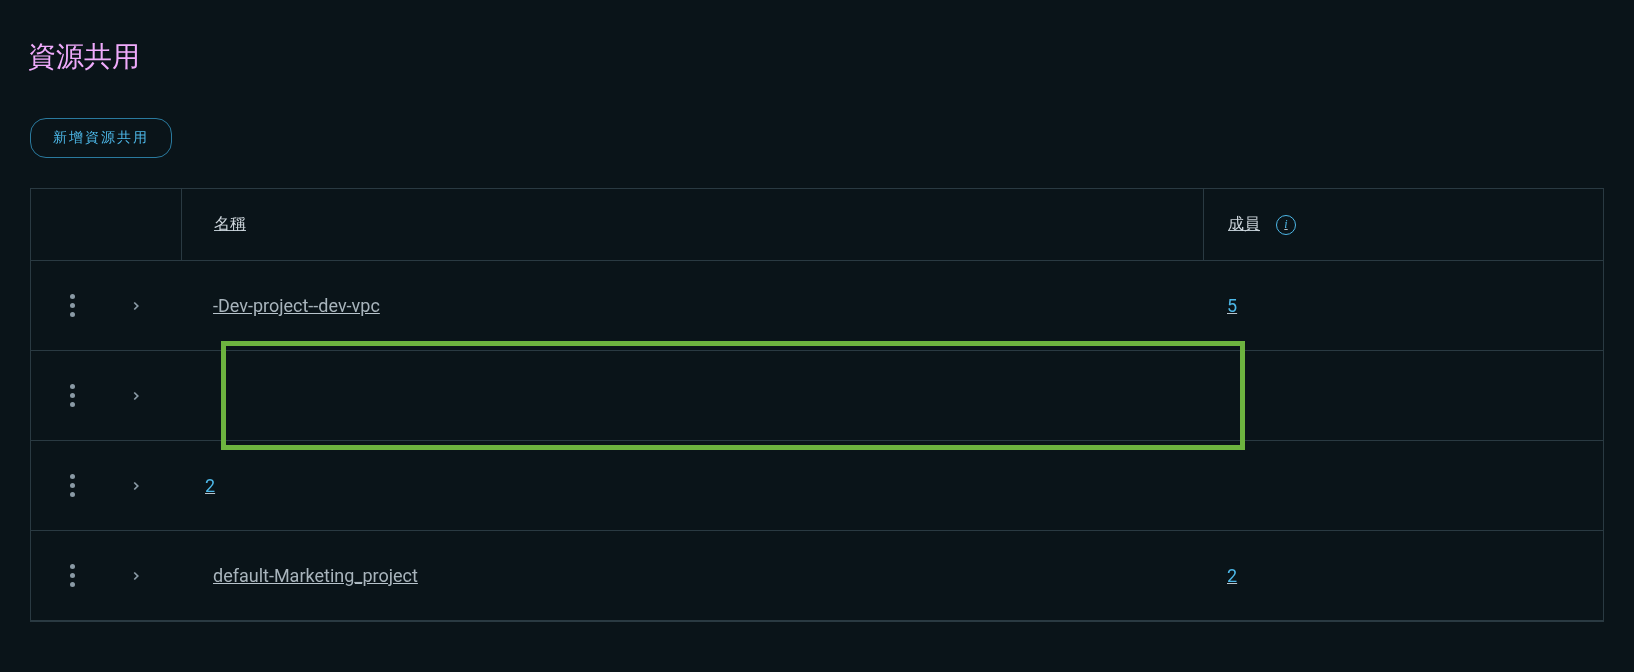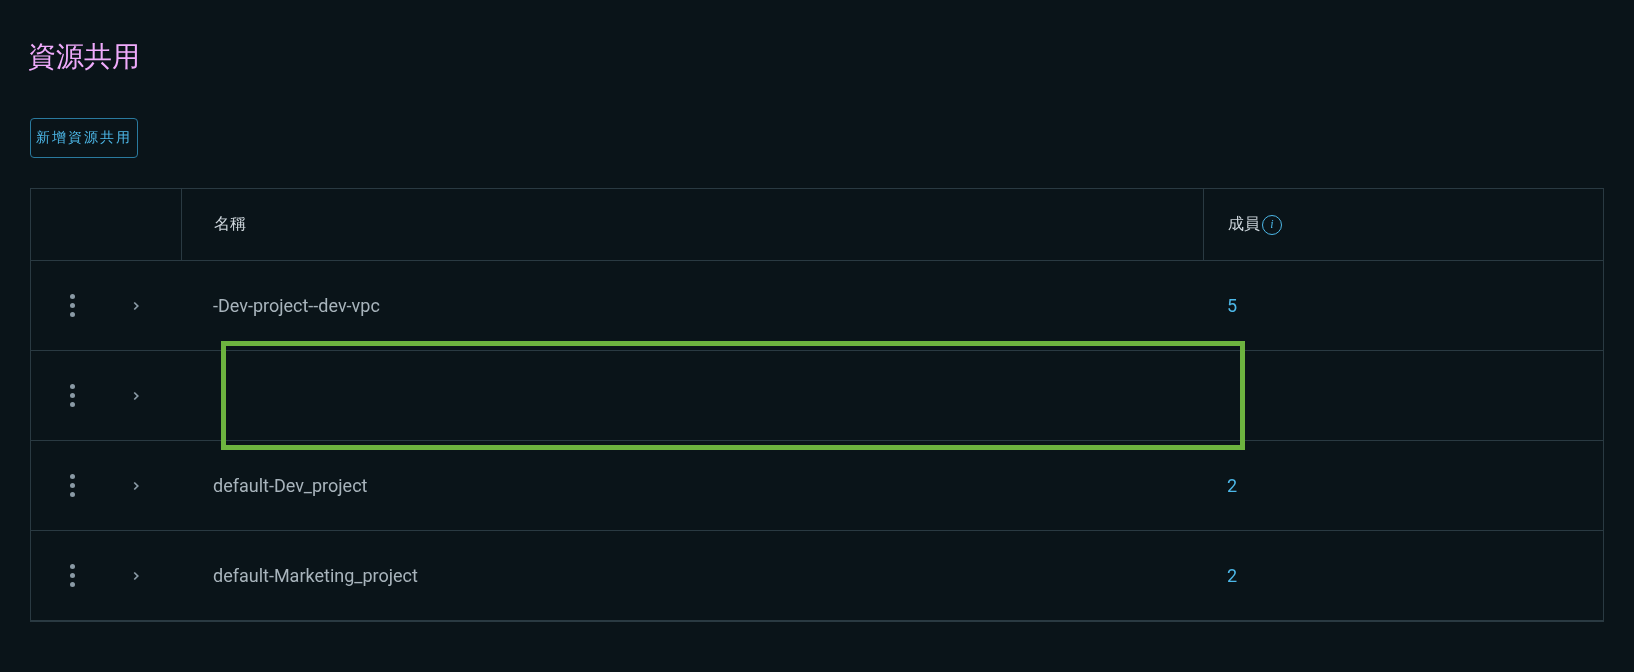--- a/index.html
+++ b/index.html
@@ -16,33 +16,34 @@
       overflow: hidden;
     }
     .page-title {
       font-size: 28px;
       font-weight: 300;
       color: #f0abfc;
       padding: 38px 0 0 28px;
     }
     .add-button {
       margin: 42px 0 0 30px;
-      padding: 10px 5px;
+      padding: 10px 22px;
       background: transparent;
       border: 1px solid #2a7a9e;
-      border-radius: 4px;
+      border-radius: 16px;
       color: #4db8e8;
       font-size: 14px;
       letter-spacing: 2px;
       cursor: pointer;
       font-family: Liberation Serif, serif;
     }
     .table-container {
       margin: 30px 30px 0 30px;
       border: 1px solid #2a3a42;
+      text-decoration: underline;
     }
     .table-header {
       display: flex;
       border-bottom: 1px solid #2a3a42;
       height: 72px;
       align-items: center;
     }
     .col-actions {
       width: 150px;
       flex-shrink: 0;
@@ -57,21 +58,21 @@
       position: relative;
     }
     .col-members {
       width: 400px;
       flex-shrink: 0;
       padding-left: 24px;
       border-left: 1px solid #2a3a42;
       height: 100%;
       display: flex;
       align-items: center;
-      gap: 2px;
+      gap: 16px;
     }
     .header-text {
       font-size: 16px;
       color: #d0d8de;
       font-weight: 500;
     }
     .info-icon {
       width: 20px;
       height: 20px;
       border: 1.5px solid #4db8e8;
@@ -220,21 +221,20 @@
         <div class="kebab-dot"></div>
           <div class="kebab-dot"></div>
           <div class="kebab-dot"></div>
       </div>
       <div class="chevron-icon">
         <svg viewBox="0 0 24 24" fill="none" stroke="#8a9aa5" stroke-width="3">
             <polyline points="9 18 15 12 9 6"></polyline>
           </svg>
       </div>
     </div>
-    <div class="row-name">default-Dev_project</div>
     <div class="row-members">
       <span class="member-count">2</span>
     </div>
   </div>
 
   <div class="table-row">
     <div class="row-actions">
       <div class="kebab-icon">
         <div class="kebab-dot"></div>
           <div class="kebab-dot"></div>

